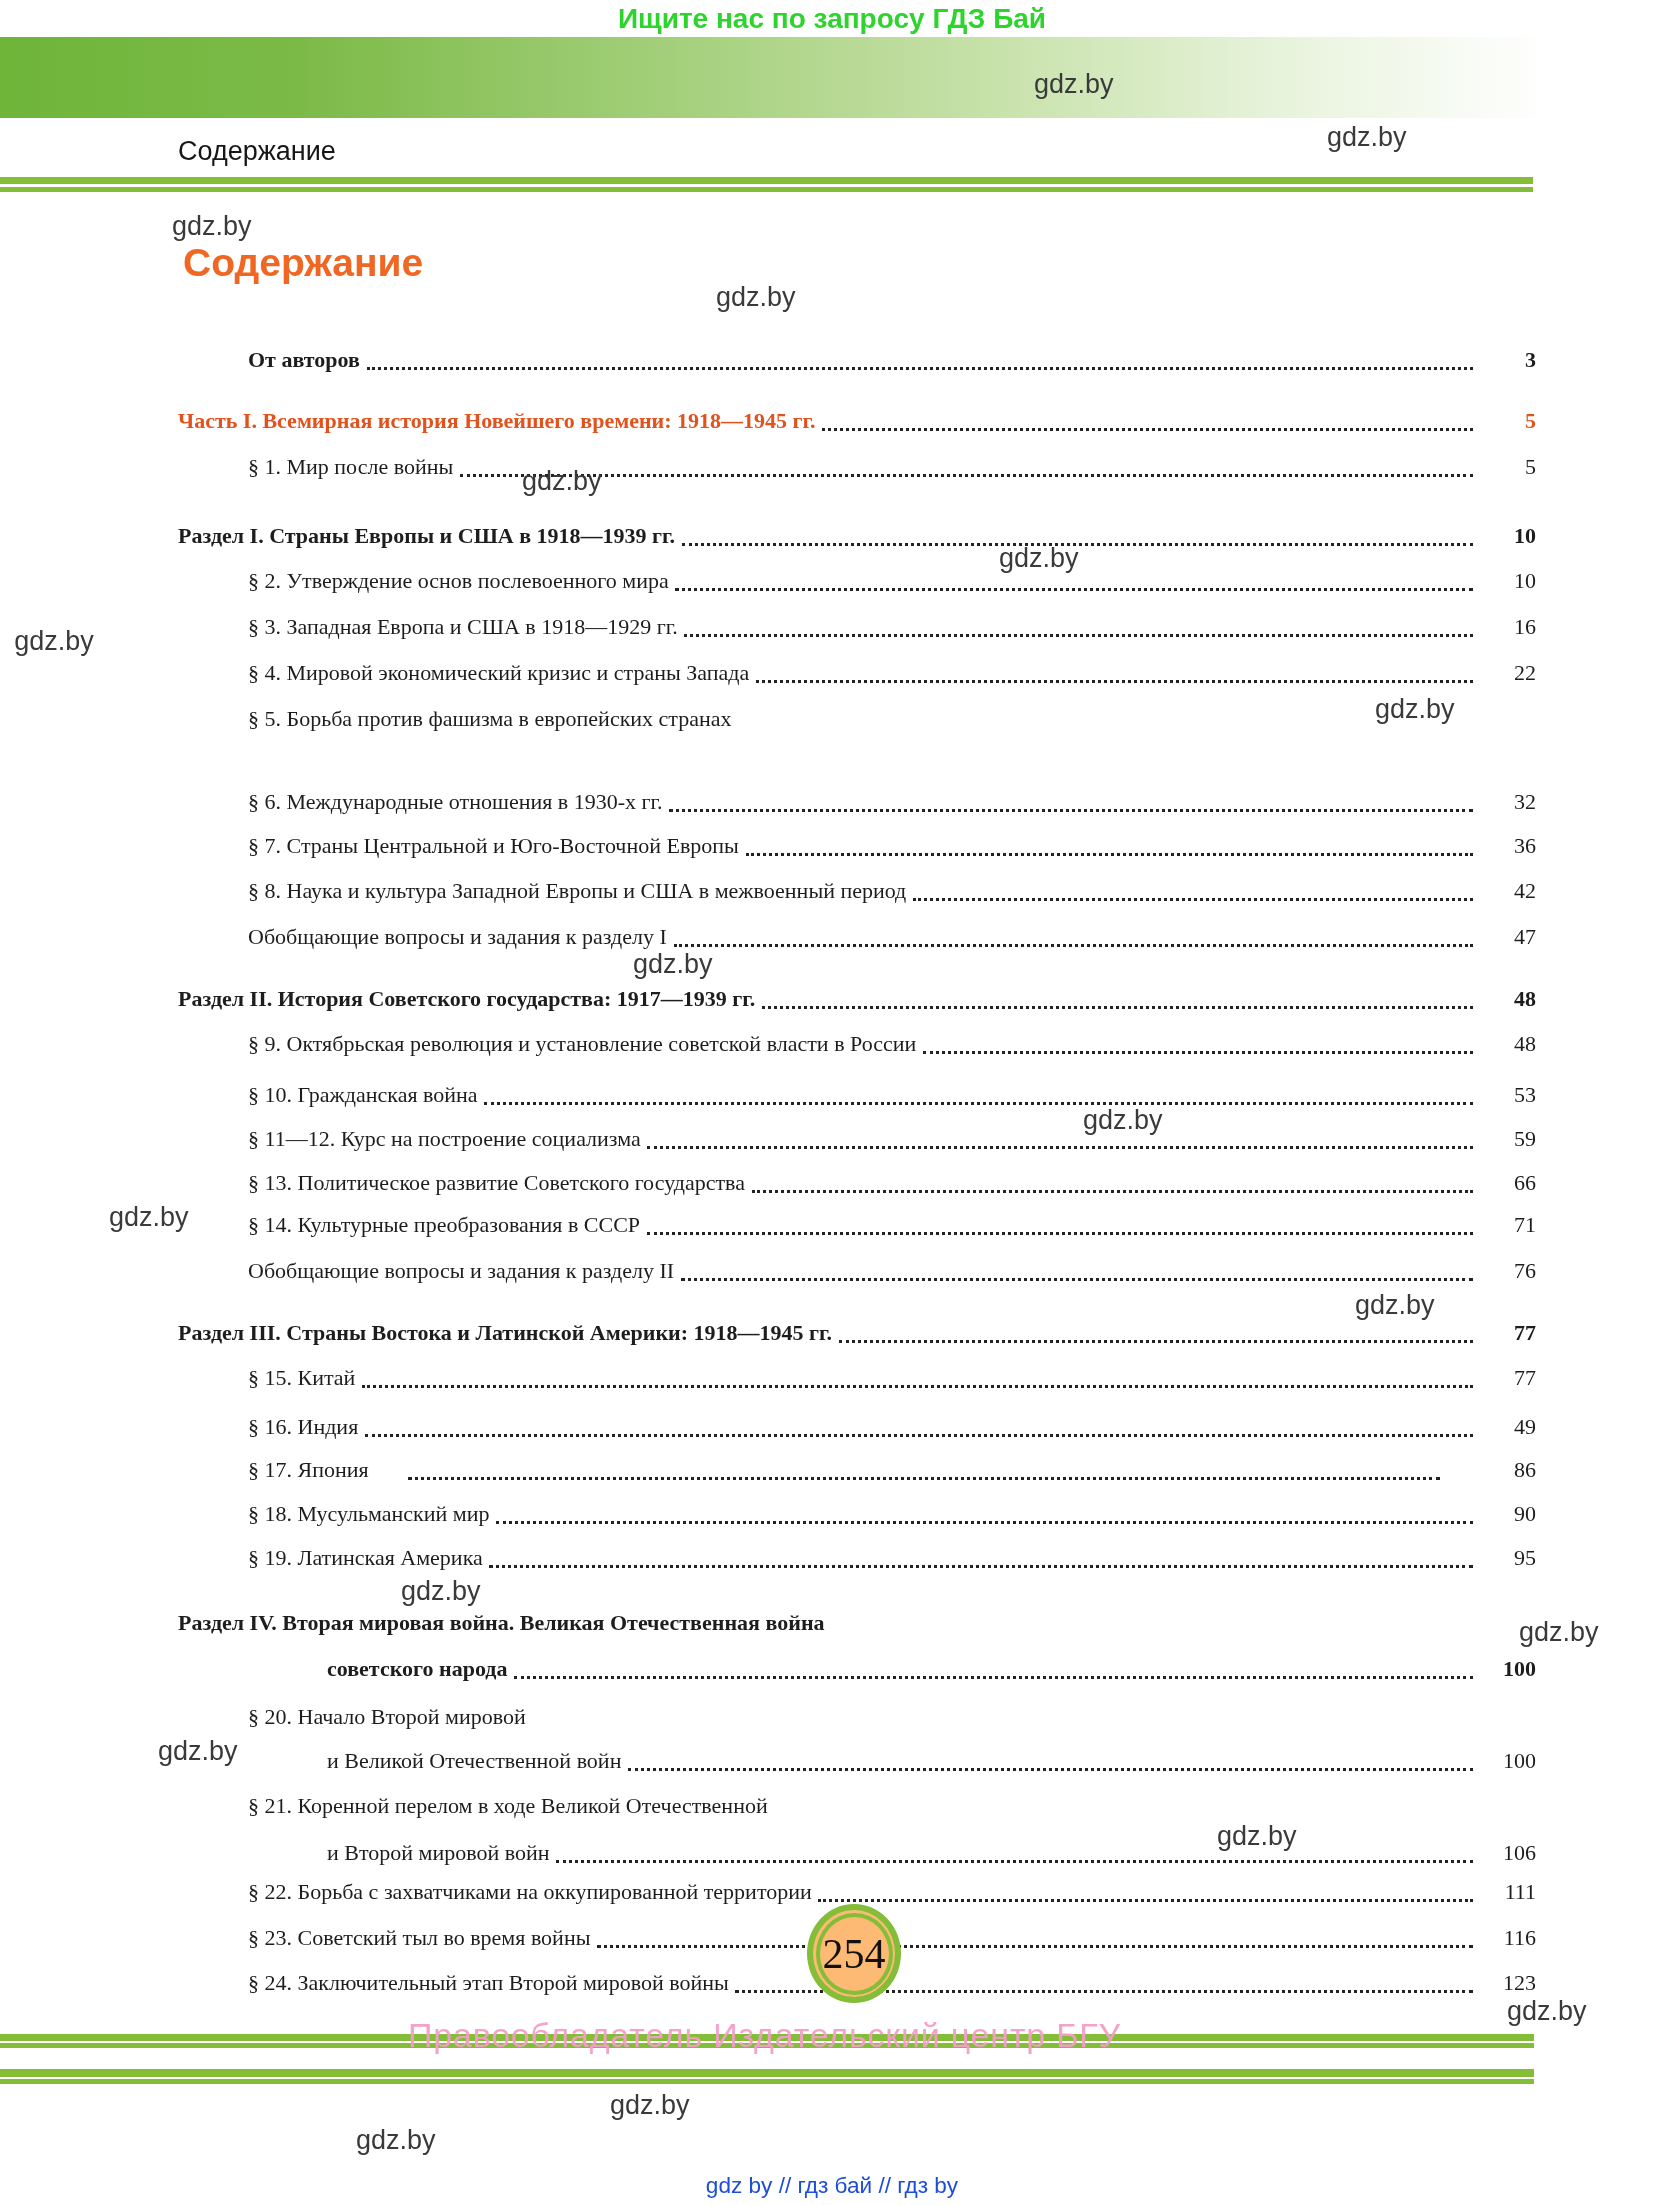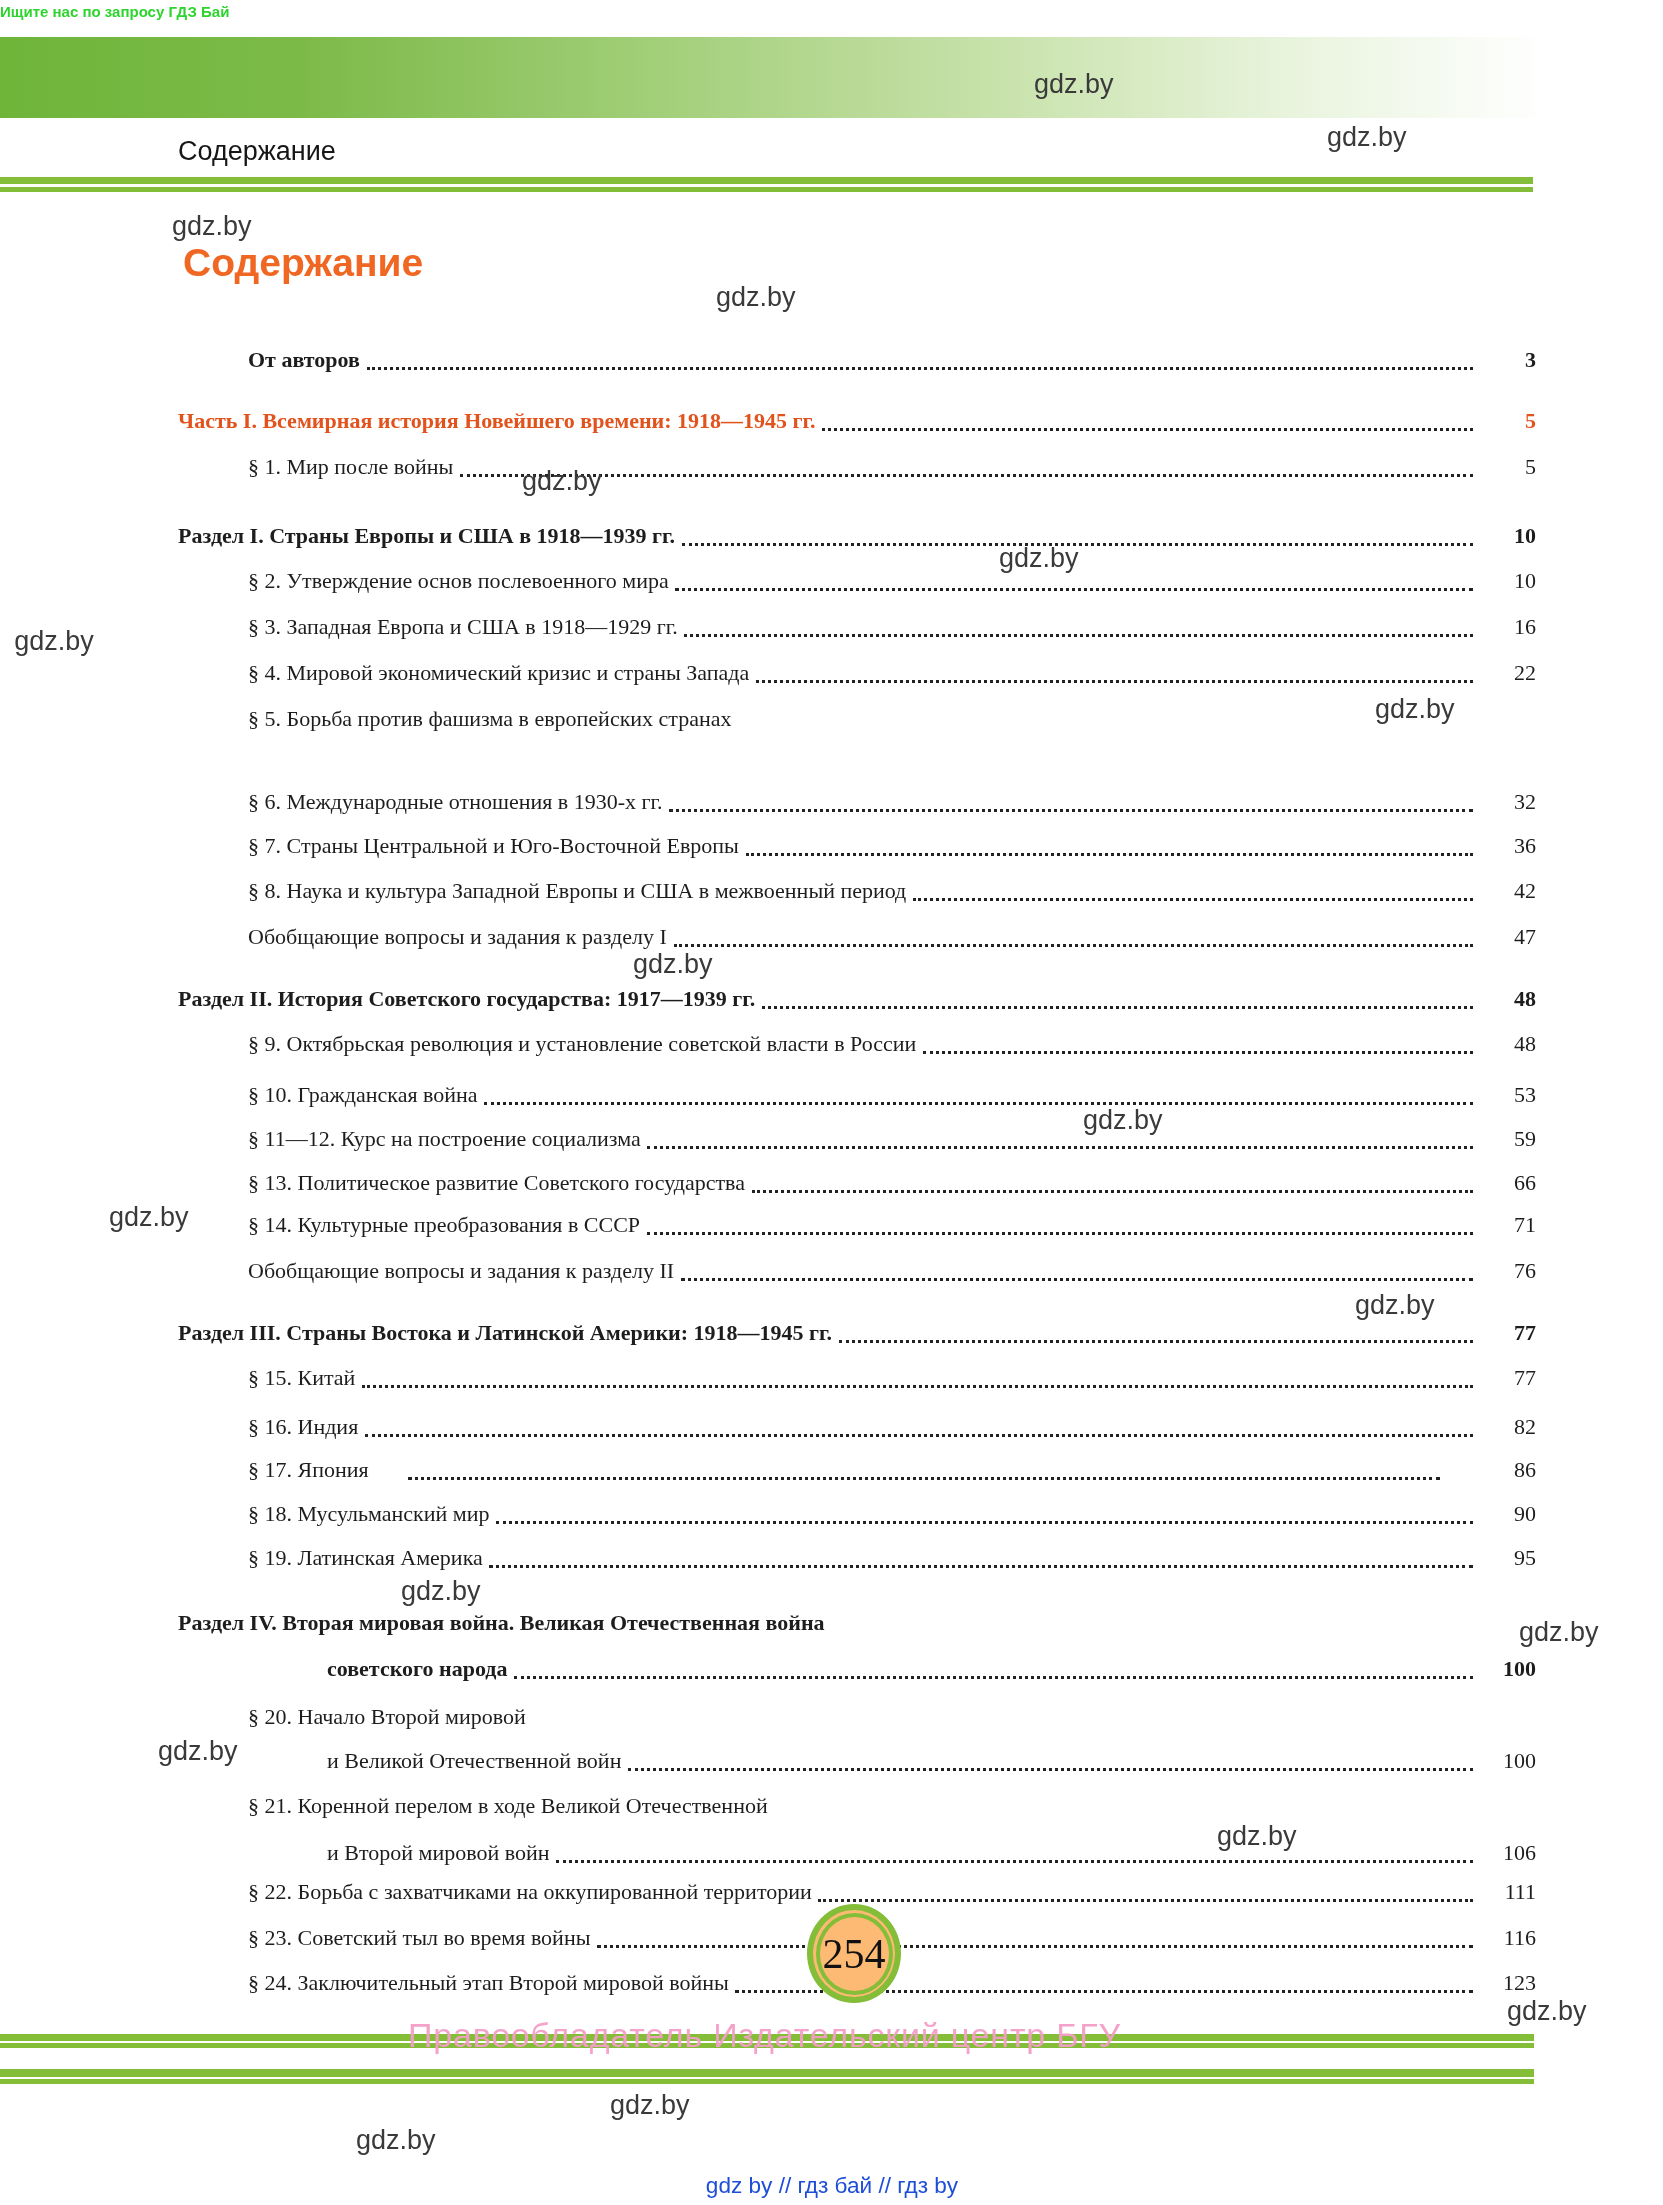--- a/index.html
+++ b/index.html
@@ -1,20 +1,20 @@
 <!DOCTYPE html>
 <html style="font-size:13.4px"><head>
 <meta charset="utf-8">
 <style>
   html,body{margin:0;padding:0;background:#ffffff;}
   .page{position:relative;width:1664px;height:2205px;background:#ffffff;overflow:hidden;
         font-family:"Liberation Serif",serif;color:#1d1d1d;}
 
-  .banner{position:absolute;top:3.4px;left:0;right:0;
-          font-family:"Liberation Sans",sans-serif;font-weight:600;font-size:15px;color:#2ed42e;}
+  .banner{position:absolute;top:3.4px;left:0;right:0;text-align:center;
+          font-family:"Liberation Sans",sans-serif;font-weight:600;font-size:28px;color:#2ed42e;}
 
   .gradient-bar{position:absolute;top:37px;left:0;width:100%;height:81px;
       background:linear-gradient(to right,#6fb53a 0%,#7cba48 18%,#a3cf7a 40%,#c8e2ab 60%,#e9f4de 78%,#ffffff 93%);}
 
   .running-header{position:absolute;left:178px;top:136px;font-family:"Liberation Sans",sans-serif;
           font-size:27px;color:#161616;}
 
   .rule{position:absolute;left:0;background:#84bd38;z-index:1;}
   .rule.r1{top:177px;width:1533px;height:6.7px;}
   .rule.r2{top:187px;width:1533px;height:5px;}
@@ -194,21 +194,21 @@
 
       <div class="toc-row" style="top: 1360px; padding-left: 70px;">
         <span class="label">§ 15. Китай</span>
         <span class="dots"></span>
         <span class="pagenum">77</span>
       </div>
 
       <div class="toc-row" style="top: 1409px; padding-left: 70px;">
         <span class="label">§ 16. Индия</span>
         <span class="dots"></span>
-        <span class="pagenum">82</span>
+        <span class="pagenum">49</span>
       </div>
 
       <div class="toc-row" style="top: 1452px; padding-left: 70px; gap: 33px;">
         <span class="label">§ 17. Япония</span>
         <span class="dots"></span>
         <span class="pagenum">86</span>
       </div>
 
       <div class="toc-row" style="top: 1496px; padding-left: 70px;">
         <span class="label">§ 18. Мусульманский мир</span>

